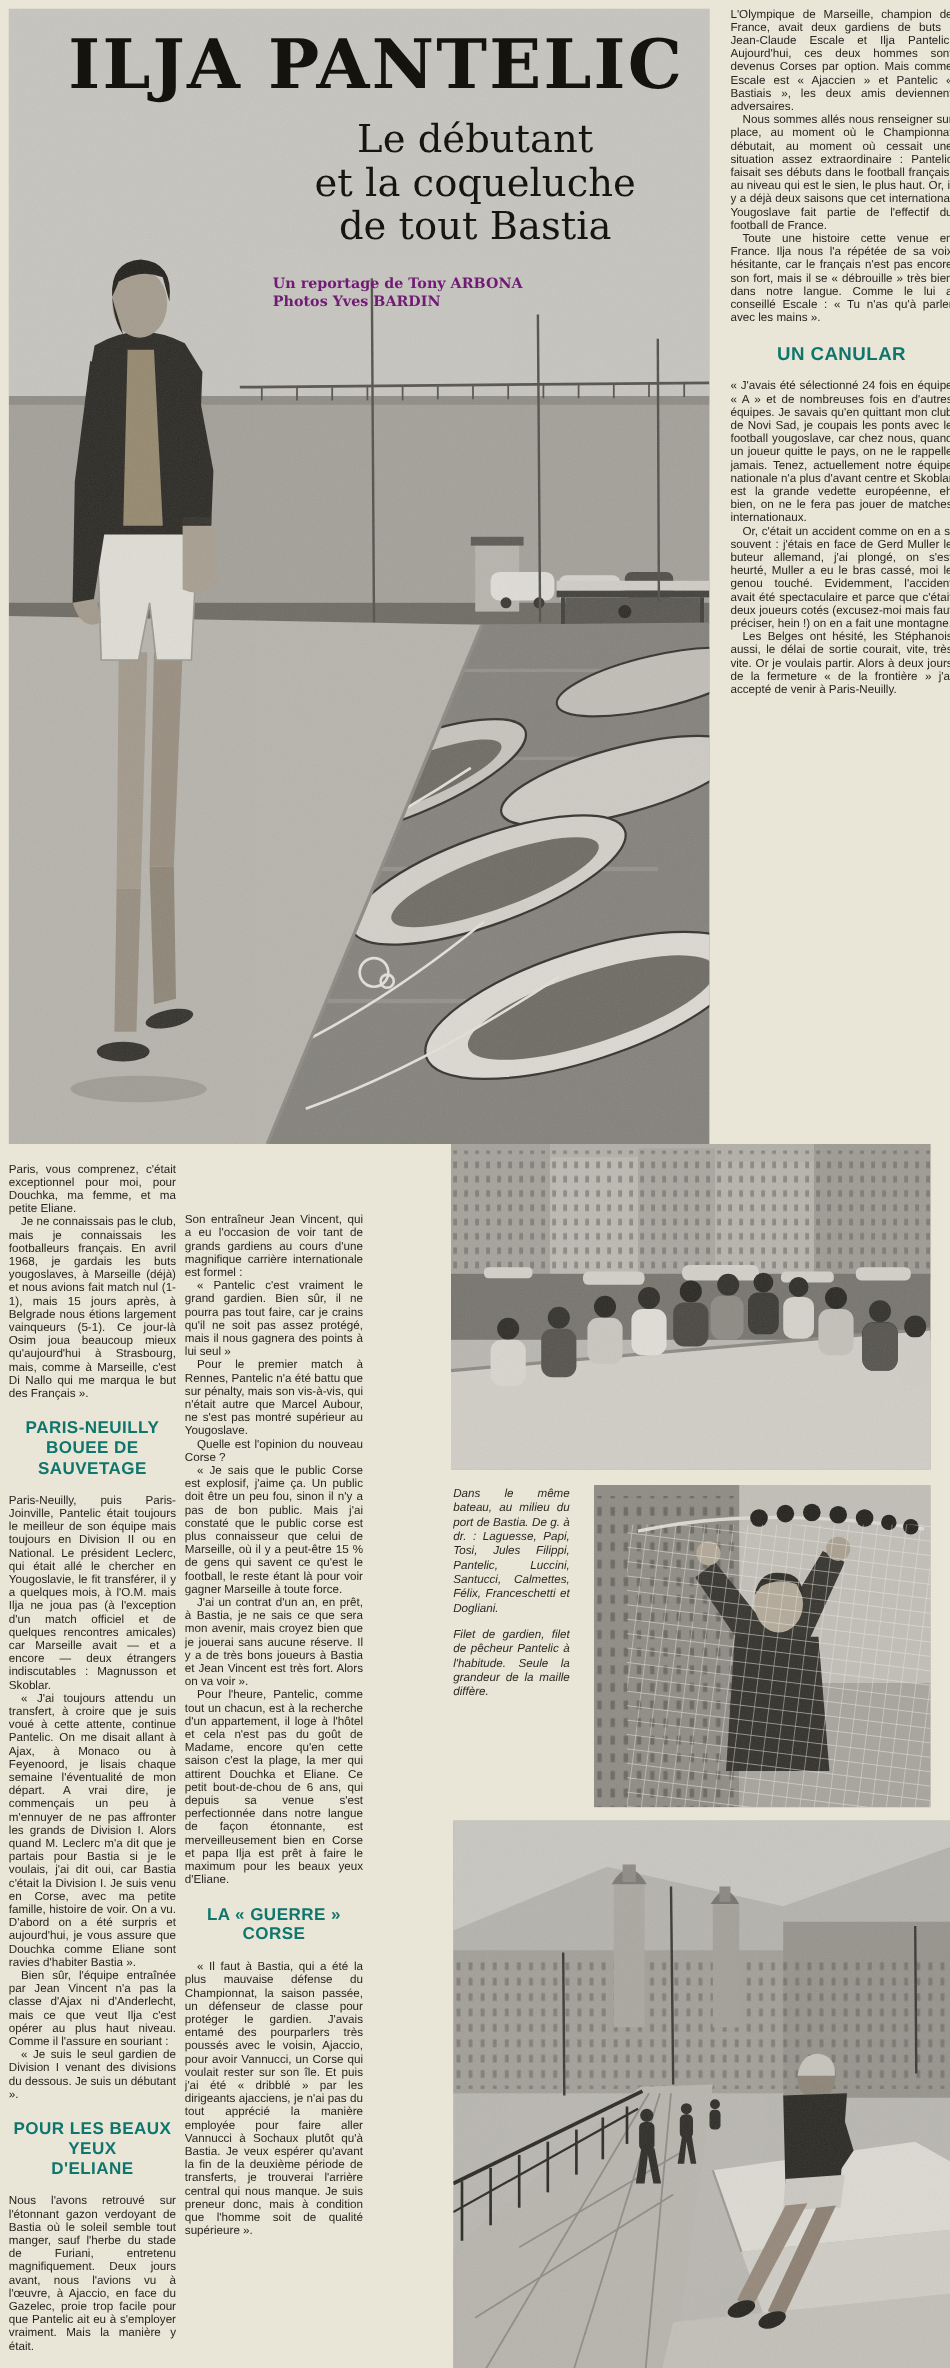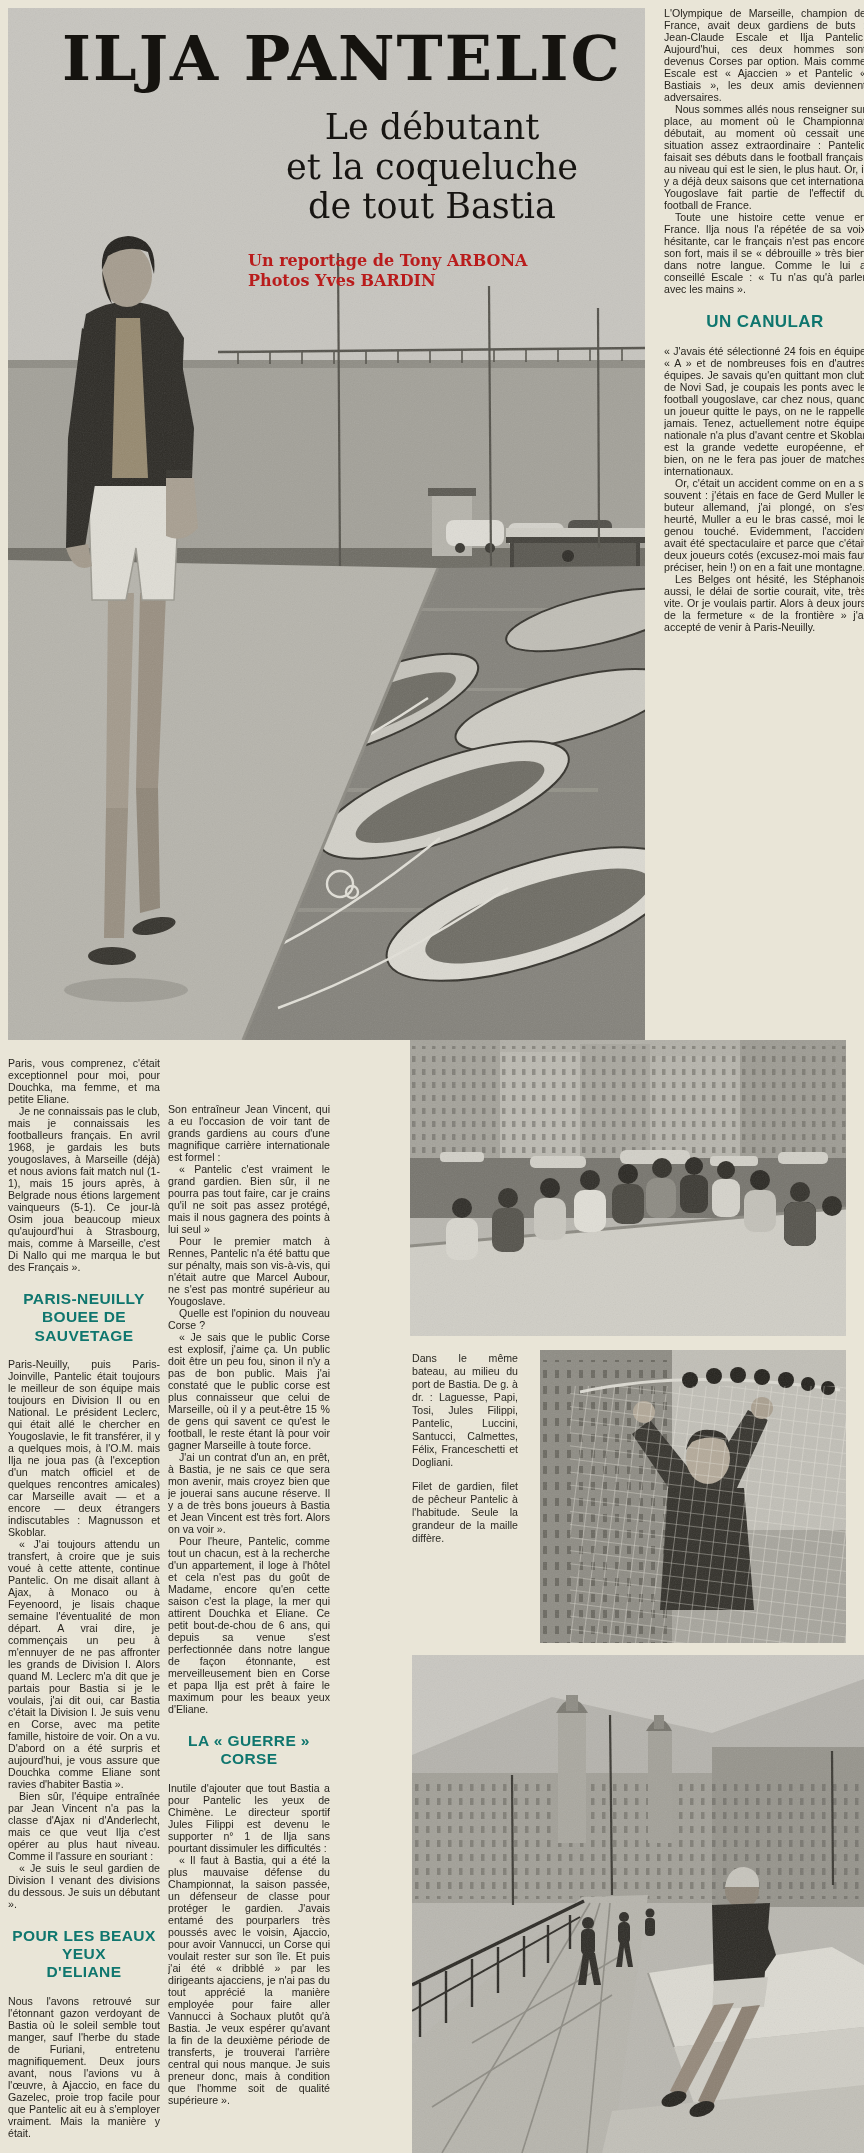--- a/index.html
+++ b/index.html
@@ -12,35 +12,35 @@
   .boat-photo{left:410px;top:1040px;width:436px;height:296px;}
   .net-photo{left:540px;top:1350px;width:306px;height:293px;}
   .port-photo{left:412px;top:1655px;width:452px;height:498px;}
   
   .title{position:absolute;left:16px;top:6px;width:620px;margin:16px;text-align:center;
          font-family:"DejaVu Serif",serif;font-weight:bold;font-size:62px;letter-spacing:2px;
          color:#15130f;white-space:nowrap;}
   .subtitle{position:absolute;left:225px;top:108px;width:414px;text-align:center;
             font-family:"DejaVu Serif",serif;font-size:35px;line-height:1.13;color:#171512;}
   .byline{position:absolute;left:248px;top:251px;font-family:"DejaVu Serif",serif;
-          font-weight:bold;font-size:16px;line-height:1.26;color:#b91c1c;}
+          font-weight:bold;font-size:13px;line-height:1.26;color:#701a75;}
   
   .col{position:absolute;font-size:10.6px;line-height:12px;text-align:justify;color:#27251f;overflow:hidden;}
   .col p{margin:0;text-indent:11px;}
   .col p.noindent{text-indent:0;}
   .col h2{font-family:"Liberation Sans",sans-serif;font-weight:bold;text-align:center;color:#0f766e;
           margin:17px 0 13px;line-height:1.18;letter-spacing:.4px;}
   .col-intro{left:664px;top:7px;width:202px;height:1030px;}
   .col-intro h2{font-size:17px;}
   .col-left{left:8px;top:1057px;width:152px;height:1080px;}
   .col-mid{left:168px;top:1103px;width:162px;height:1085px;}
   .col-left h2,.col-mid h2{font-size:15.5px;}
   .h2line{display:block;}
   
-  .caption{position:absolute;left:412px;width:106px;font-size:10.6px;
+  .caption{position:absolute;left:412px;width:106px;font-style:italic;font-size:10.6px;
            line-height:13px;text-align:justify;color:#2a2822;}
   .cap-boat{top:1352px;}
   .cap-net{top:1480px;}
   .cap-port{top:1566px;}
 </style>
 </head>
 <body>
 
 <div class="page">
 
@@ -199,21 +199,20 @@
 
   <div class="col col-mid">
     <p class="noindent">Son entraîneur Jean Vincent, qui a eu l'occasion de voir tant de grands gardiens au cours d'une magnifique carrière internationale est formel :</p>
     <p>« Pantelic c'est vraiment le grand gardien. Bien sûr, il ne pourra pas tout faire, car je crains qu'il ne soit pas assez protégé, mais il nous gagnera des points à lui seul »</p>
     <p>Pour le premier match à Rennes, Pantelic n'a été battu que sur pénalty, mais son vis-à-vis, qui n'était autre que Marcel Aubour, ne s'est pas montré supérieur au Yougoslave.</p>
     <p>Quelle est l'opinion du nouveau Corse ?</p>
     <p>« Je sais que le public Corse est explosif, j'aime ça. Un public doit être un peu fou, sinon il n'y a pas de bon public. Mais j'ai constaté que le public corse est plus connaisseur que celui de Marseille, où il y a peut-être 15 % de gens qui savent ce qu'est le football, le reste étant là pour voir gagner Marseille à toute force.</p>
     <p>J'ai un contrat d'un an, en prêt, à Bastia, je ne sais ce que sera mon avenir, mais croyez bien que je jouerai sans aucune réserve. Il y a de très bons joueurs à Bastia et Jean Vincent est très fort. Alors on va voir ».</p>
     <p>Pour l'heure, Pantelic, comme tout un chacun, est à la recherche d'un appartement, il loge à l'hôtel et cela n'est pas du goût de Madame, encore qu'en cette saison c'est la plage, la mer qui attirent Douchka et Eliane. Ce petit bout-de-chou de 6 ans, qui depuis sa venue s'est perfectionnée dans notre langue de façon étonnante, est merveilleusement bien en Corse et papa Ilja est prêt à faire le maximum pour les beaux yeux d'Eliane.</p>
     <h2>LA « GUERRE » CORSE</h2>
-    <p class="noindent">Inutile d'ajouter que tout Bastia a pour Pantelic les yeux de Chimène. Le directeur sportif Jules Filippi est devenu le supporter n° 1 de Ilja sans pourtant dissimuler les difficultés :</p>
     <p>« Il faut à Bastia, qui a été la plus mauvaise défense du Championnat, la saison passée, un défenseur de classe pour protéger le gardien. J'avais entamé des pourparlers très poussés avec le voisin, Ajaccio, pour avoir Vannucci, un Corse qui voulait rester sur son île. Et puis j'ai été « dribblé » par les dirigeants ajacciens, je n'ai pas du tout apprécié la manière employée pour faire aller Vannucci à Sochaux plutôt qu'à Bastia. Je veux espérer qu'avant la fin de la deuxième période de transferts, je trouverai l'arrière central qui nous manque. Je suis preneur donc, mais à condition que l'homme soit de qualité supérieure ».</p>
   </div>
 
   <div class="photo boat-photo">
     <svg viewBox="0 0 436 296" preserveAspectRatio="none">
       <defs>
         <filter id="g2">
             <feTurbulence type="fractalNoise" baseFrequency="0.9" numOctaves="2"></feTurbulence>
             <feColorMatrix type="saturate" values="0"></feColorMatrix>
           </filter>

